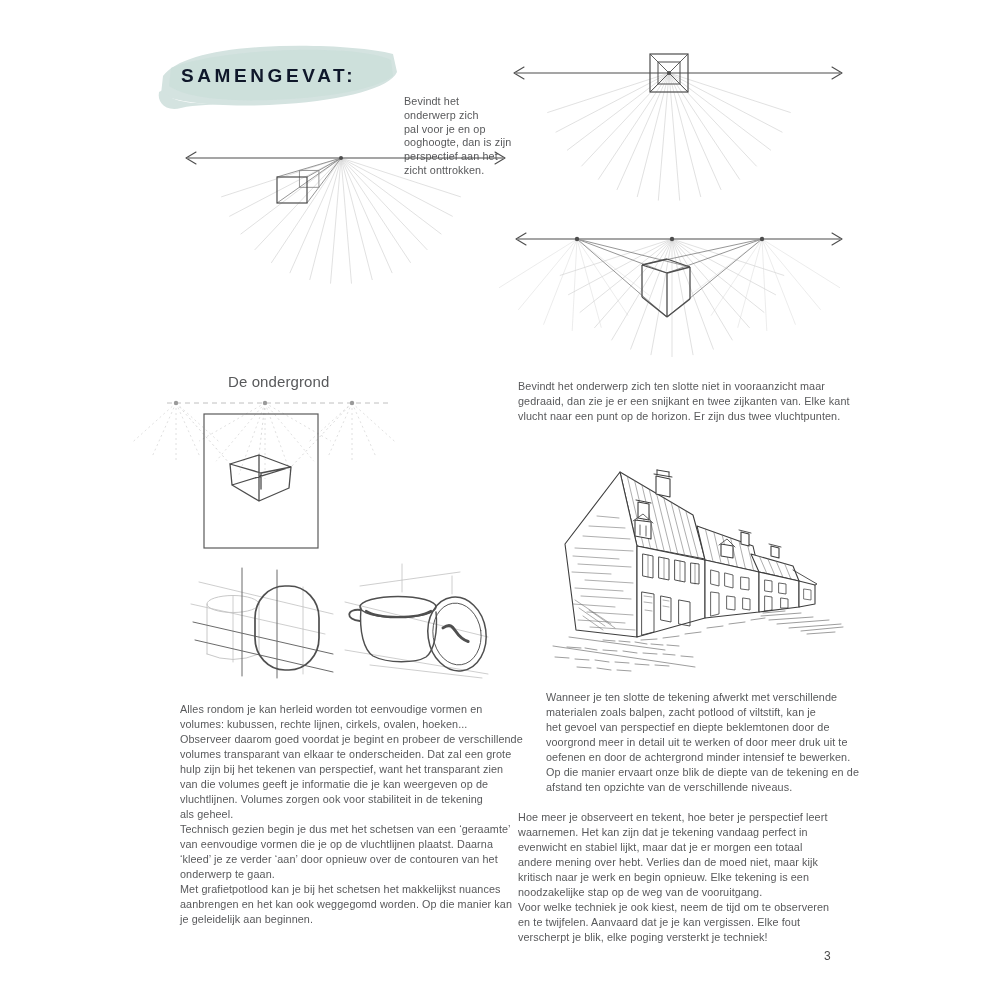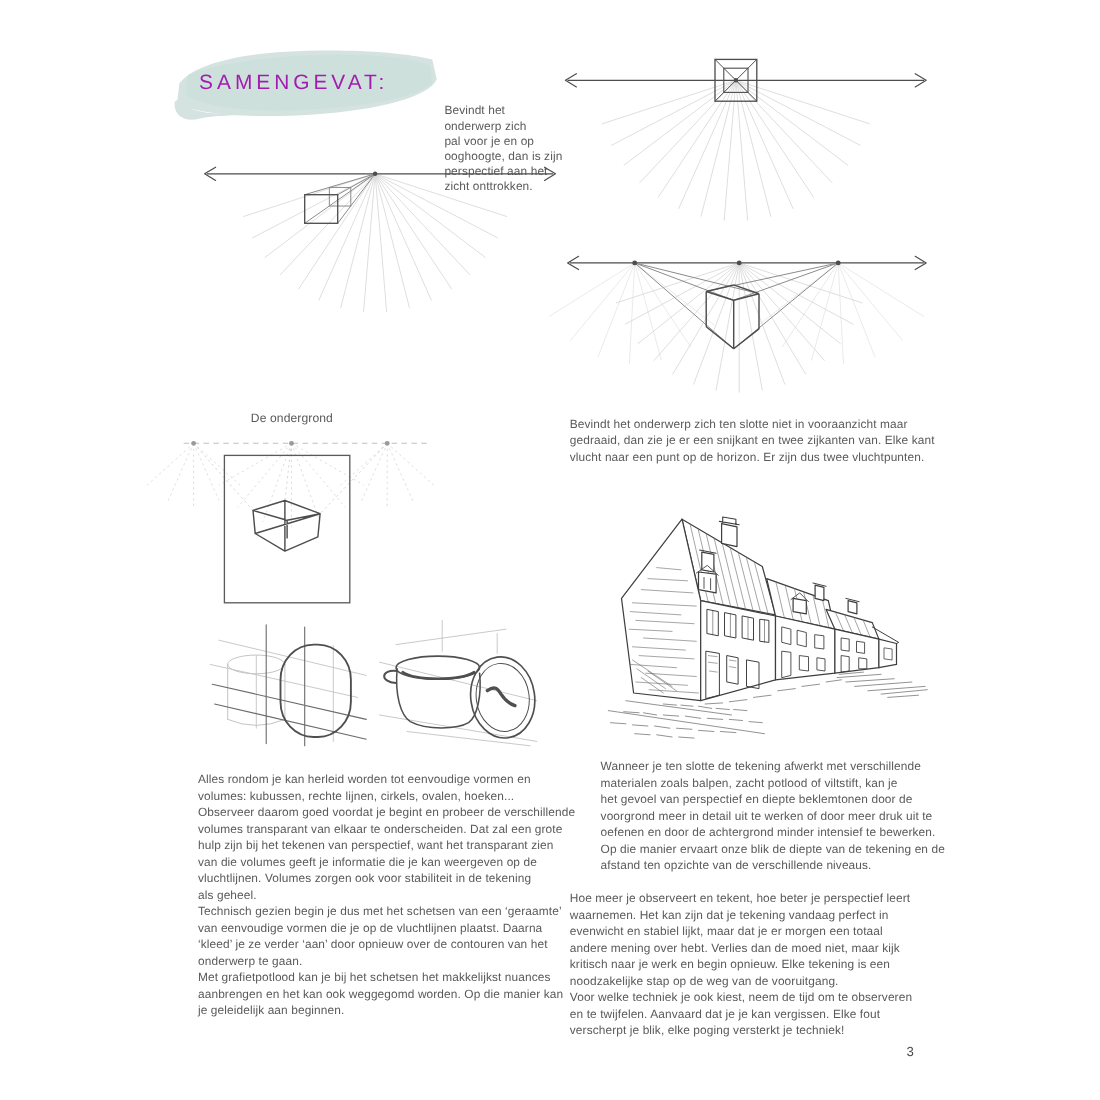--- a/index.html
+++ b/index.html
@@ -6,24 +6,24 @@
   #page {
     position:relative; width:1000px; height:1000px; background:#ffffff;
     font-family:"Liberation Sans", sans-serif; color:#58595b; overflow:hidden;
   }
   .txt {
     position:absolute; font-size:10.8px; line-height:15px;
     white-space:pre; color:#58595b; letter-spacing:0.1px;
   }
   .intro { line-height:13.8px;margin-top:48px; }
   .page-title {
-    position:absolute; font-size:19px; font-weight:normal; letter-spacing:3.6px;
-    color:#a21caf;
+    position:absolute; font-size:19px; font-weight:bold; letter-spacing:3.6px;
+    color:#0f172a;
   }
-  .ondergrond-label { font-size:11px; }
+  .ondergrond-label { font-size:15px; }
   .page-number { position:absolute; font-size:12px; color:#4a4a4a; }
   svg.diagram { position:absolute; overflow:visible; }
   .fan line { stroke:#d4d4d4; stroke-width:0.7; }
   .fan.soft line { stroke:#dfdfdf; stroke-width:0.6; }
   .fan.dashed line { stroke:#d8d8d8; stroke-width:0.8; stroke-dasharray:2,3; }
   .hline { stroke:#4d4d4d; stroke-width:1.1; fill:none; }
   .arrow { stroke:#4d4d4d; stroke-width:1.1; fill:none; stroke-linecap:round; stroke-linejoin:round; }
   .dark { stroke:#4d4d4d; fill:none; }
   .mid  { stroke:#8a8a8a; fill:none; }
   .sketch-dark { stroke:#4f4f4f; fill:none; stroke-linecap:round; }

